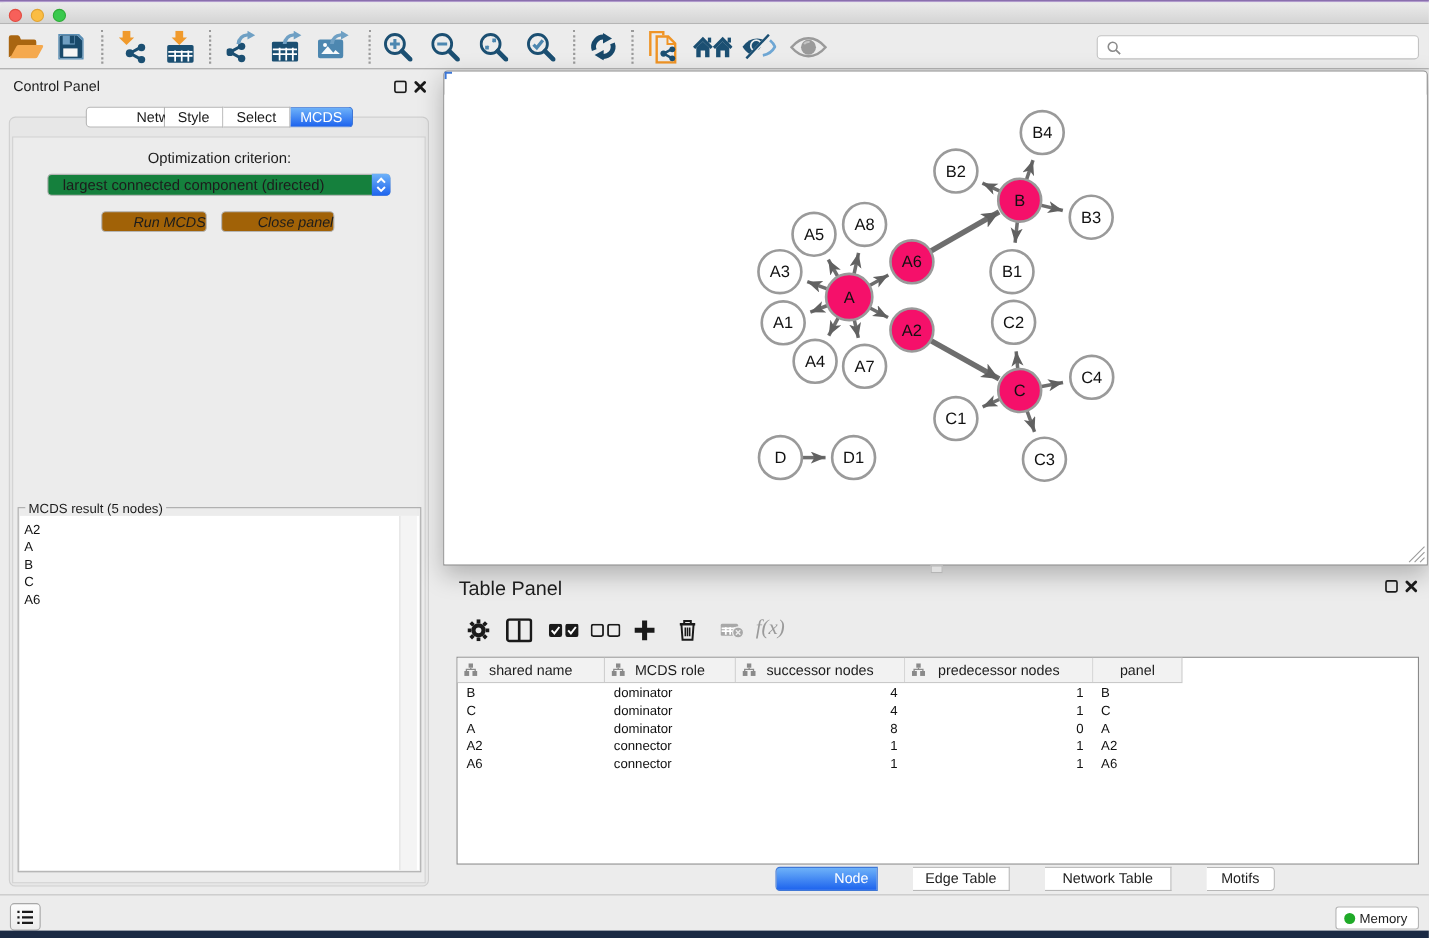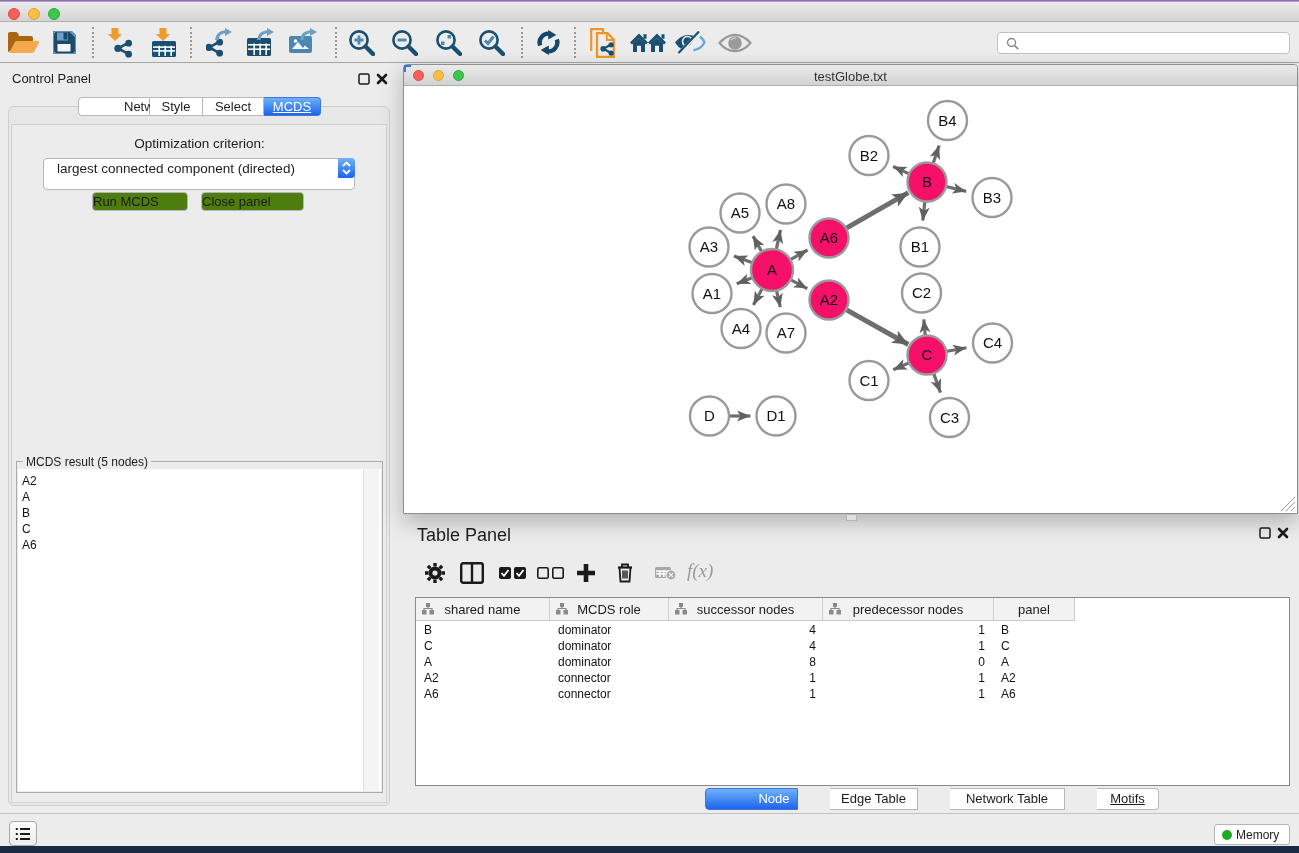--- a/index.html
+++ b/index.html
@@ -14,23 +14,23 @@
 .sep { position:absolute; top:5px; height:31px; width:0; border-left:2px dotted #9a9a9a; }
 .ticon { position:absolute; top:0; }
 #search { position:absolute; left:997px; top:10px; width:293px; height:22px; background:#fff; border:1px solid #c2c2c2; border-radius:4px; }
 
 #cp-title { left:12px; top:71px; font-size:13px; color:#1c1c1c; }
 #cp-outer { left:8px; top:106px; width:382px; height:700px; background:#e7e7e7; border:1px solid #cfcfcf; border-radius:6px; }
 #cp-inner { left:11px; top:124px; width:376px; height:679px; background:#ececec; border:1px solid #d2d2d2; }
 .tabbar { position:absolute; display:flex; }
 .tab { font-size:13px; color:#1c1c1c; background:#fff; border:1px solid #b7b7b7; border-left:none; text-align:center; line-height:17px; height:19px; }
 .tab.first { border-left:1px solid #b7b7b7; border-radius:4px 0 0 4px;padding-left:45px; }
-.tab.last { border-radius:0 4px 4px 0;text-decoration:underline; }
+.tab.last { border-radius:0 4px 4px 0; }
 .tab.sel { background:linear-gradient(#6eb2f9,#1d63ee); color:#fff; border-color:#3f77d6; }
-.btn { position:absolute; background:#4d7c0f; border:1px solid #b5b5b5; border-radius:4px; font-size:13px; color:#1c1c1c; text-align:left; }
+.btn { position:absolute; background:#a16207; border:1px solid #b5b5b5; border-radius:4px; font-size:13px; color:#1c1c1c; text-align:right;font-style:italic; }
 #mcds-fieldset { left:16px; top:461px; width:367px; height:332px; border:1px solid #ababab; }
 #mcds-legend { position:absolute; left:6px; top:-7px; background:#ececec; padding:0 3px; font-size:12px; color:#1c1c1c; }
 #mcds-list { position:absolute; left:1px; top:7px; width:363px; height:322px; background:#fff; font-size:12px; color:#111; }
 #mcds-scroll { position:absolute; right:2px; top:0px; width:16px; height:322px; background:#f4f4f4; border-left:1px solid #e2e2e2; }
 
 #netwin { left:403px; top:64px; width:895px; height:450px; background:#fff; border:1px solid #8e8e8e; box-shadow:0 8px 22px rgba(0,0,0,0.25); border-radius:4px 4px 0 0; }
 #nettitle { position:absolute; left:0; top:0; width:100%; height:21px; background:linear-gradient(#ebebeb,#d2d2d2); border-bottom:1px solid #aeaeae; border-radius:4px 4px 0 0; }
 #nettitle .title { position:absolute; left:0; right:0; top:4px; text-align:center; font-size:13px; color:#333; }
 #netcanvas { position:absolute; left:0; top:21px; width:893px; height:427px; background:#fff; }
 
@@ -210,21 +210,21 @@
   </svg>
 <div class="abs" id="cp-outer"></div>
 <div class="abs" id="cp-inner"></div>
 <div class="tabbar" style="left:78px; top:97px;">
   <div class="tab first" style="width:72px;">Network</div>
   <div class="tab" style="width:53px;">Style</div>
   <div class="tab" style="width:61px;">Select</div>
   <div class="tab last sel" style="width:57px;">MCDS</div>
 </div>
 <div class="abs" style="left:11px; top:136px; width:377px; text-align:center; font-size:13.5px; color:#1c1c1c;">Optimization criterion:</div>
-<div class="abs" style="left:43px; top:158px; width:312px; height:32px; background:#ffffff; border:1px solid #b5b5b5; border-radius:4px;">
+<div class="abs" style="left:43px; top:158px; width:312px; height:20px; background:#15803d; border:1px solid #b5b5b5; border-radius:4px;">
     <div style="position:absolute; left:13px; top:2px; font-size:13.5px; color:#1c1c1c;">largest connected component (directed)</div>
     <div style="position:absolute; right:-1px; top:-1px; width:17px; height:20px; background:linear-gradient(#6eb2f9,#1d63ee); border-radius:0 4px 4px 0;">
       <svg width="11" height="14" viewBox="0 0 11 14" style="position:absolute;left:3px;top:3px;">
         <path d="M2 5 L5.5 1.5 L9 5" stroke="#fff" stroke-width="1.8" fill="none"></path>
         <path d="M2 9 L5.5 12.5 L9 9" stroke="#fff" stroke-width="1.8" fill="none"></path>
       </svg>
     </div>
   </div>
 <div class="btn" style="left:92px; top:192px; width:96px; height:19px; line-height:18px;">Run MCDS</div>
 <div class="btn" style="left:201px; top:192px; width:103px; height:19px; line-height:18px;">Close panel</div>
@@ -233,26 +233,20 @@
   <div id="mcds-list">
     <div style="padding:4px 0 0 4px; line-height:16px;">A2<br>A<br>B<br>C<br>A6</div>
     <div id="mcds-scroll"></div>
   </div>
 </div>
 
 <div class="abs" id="netwin">
   <svg style="position:absolute;left:0;top:0;z-index:9;" width="7" height="7" viewBox="0 0 7 7">
       <path d="M0 7 L0 0 L7 0 L7 2 L2 2 L2 7 Z" fill="#3b76d6"></path>
     </svg>
-    <div id="nettitle">
-    <div class="tl" style="left:9px; top:5px; width:11px; height:11px; background:#f7605a; border:1px solid #e24b40;"></div>
-    <div class="tl" style="left:29px; top:5px; width:11px; height:11px; background:#fbbd43; border:1px solid #e0a333;"></div>
-    <div class="tl" style="left:49px; top:5px; width:11px; height:11px; background:#3ac94e; border:1px solid #2dab37;"></div>
-    <div class="title">testGlobe.txt</div>
-  </div>
   <div id="netcanvas">
 <svg width="894" height="427" viewBox="0 0 894 427" style="position:absolute;left:0;top:0">
 <defs>
           <marker id="arr" markerUnits="userSpaceOnUse" markerWidth="16" markerHeight="13" refX="13.5" refY="5.5" orient="auto">
             <path d="M0,0 L13.5,5.5 L0,11 L3.5,5.5 z" fill="#616161"></path>
           </marker>
           <marker id="arrB" markerUnits="userSpaceOnUse" markerWidth="19" markerHeight="16" refX="16" refY="7" orient="auto">
             <path d="M0,0 L16,7 L0,14 L4,7 z" fill="#616161"></path>
           </marker>
         </defs>

